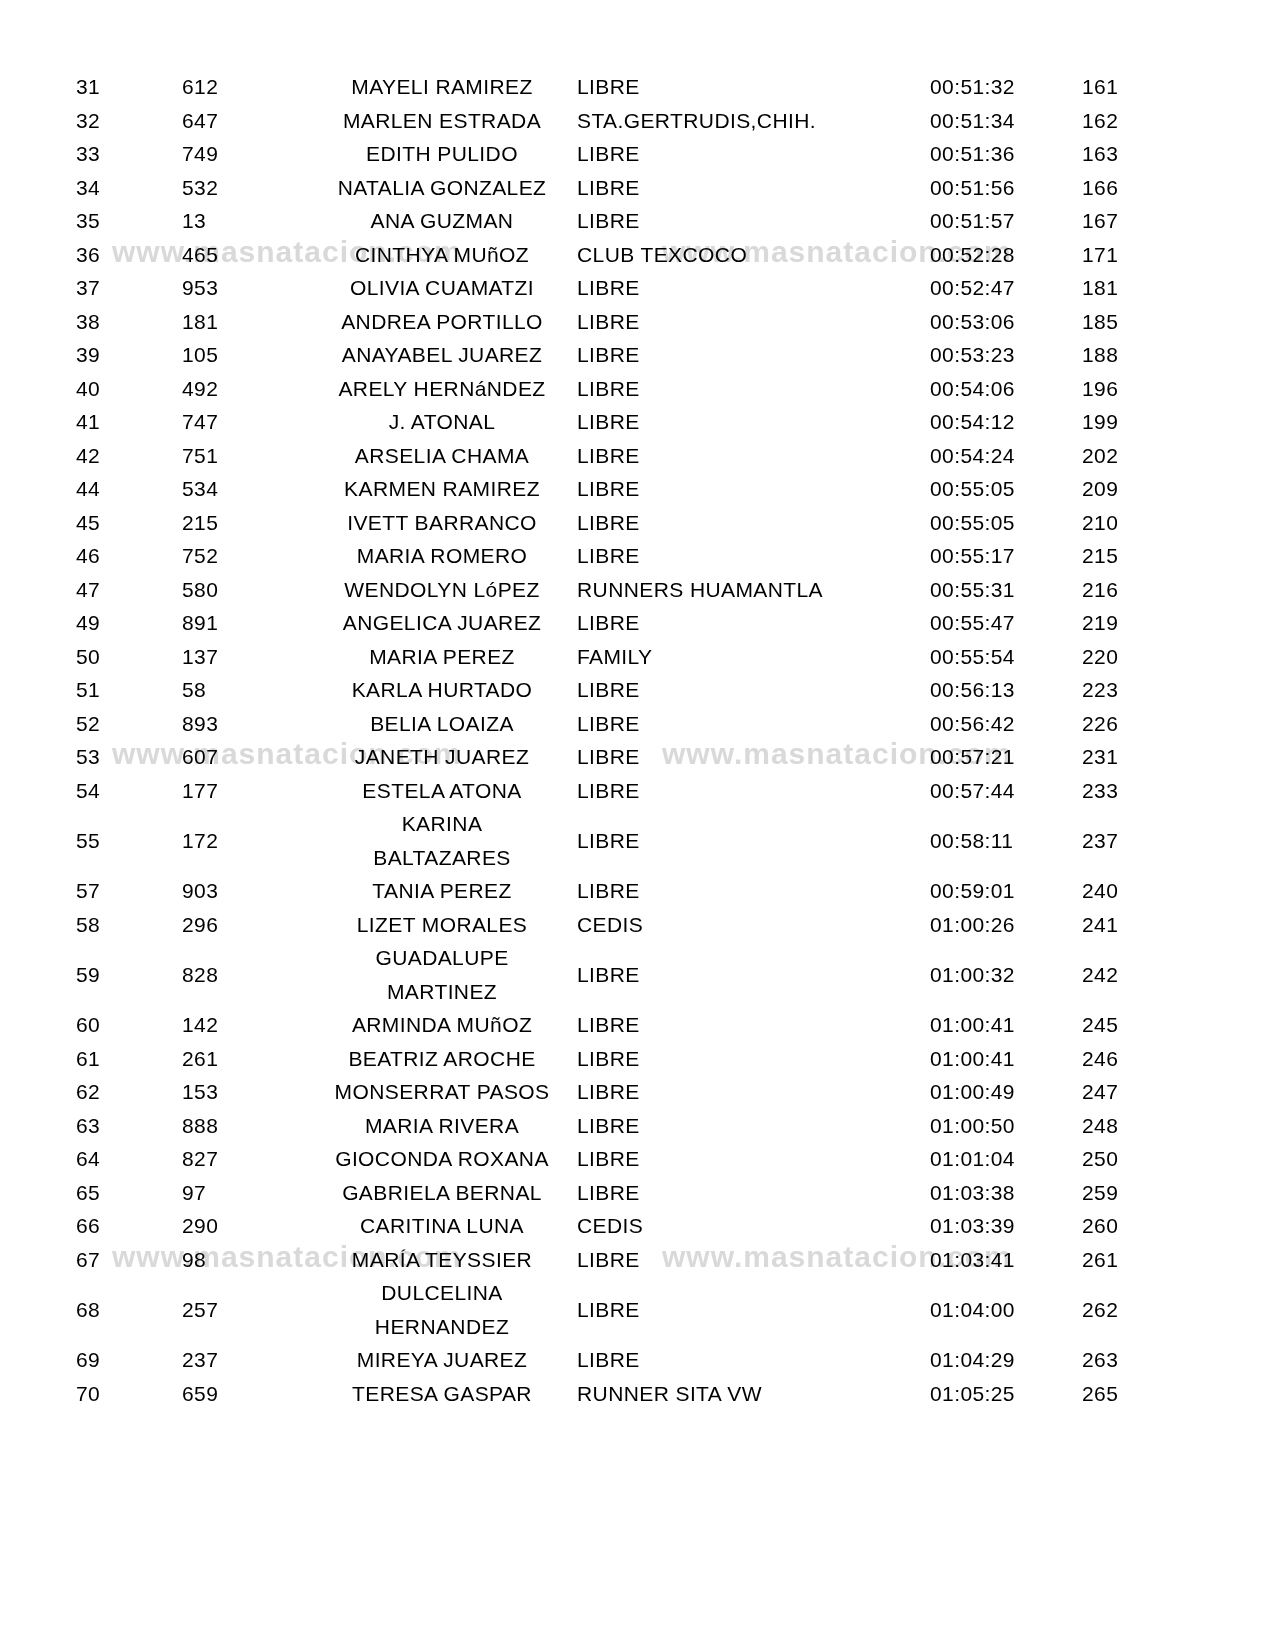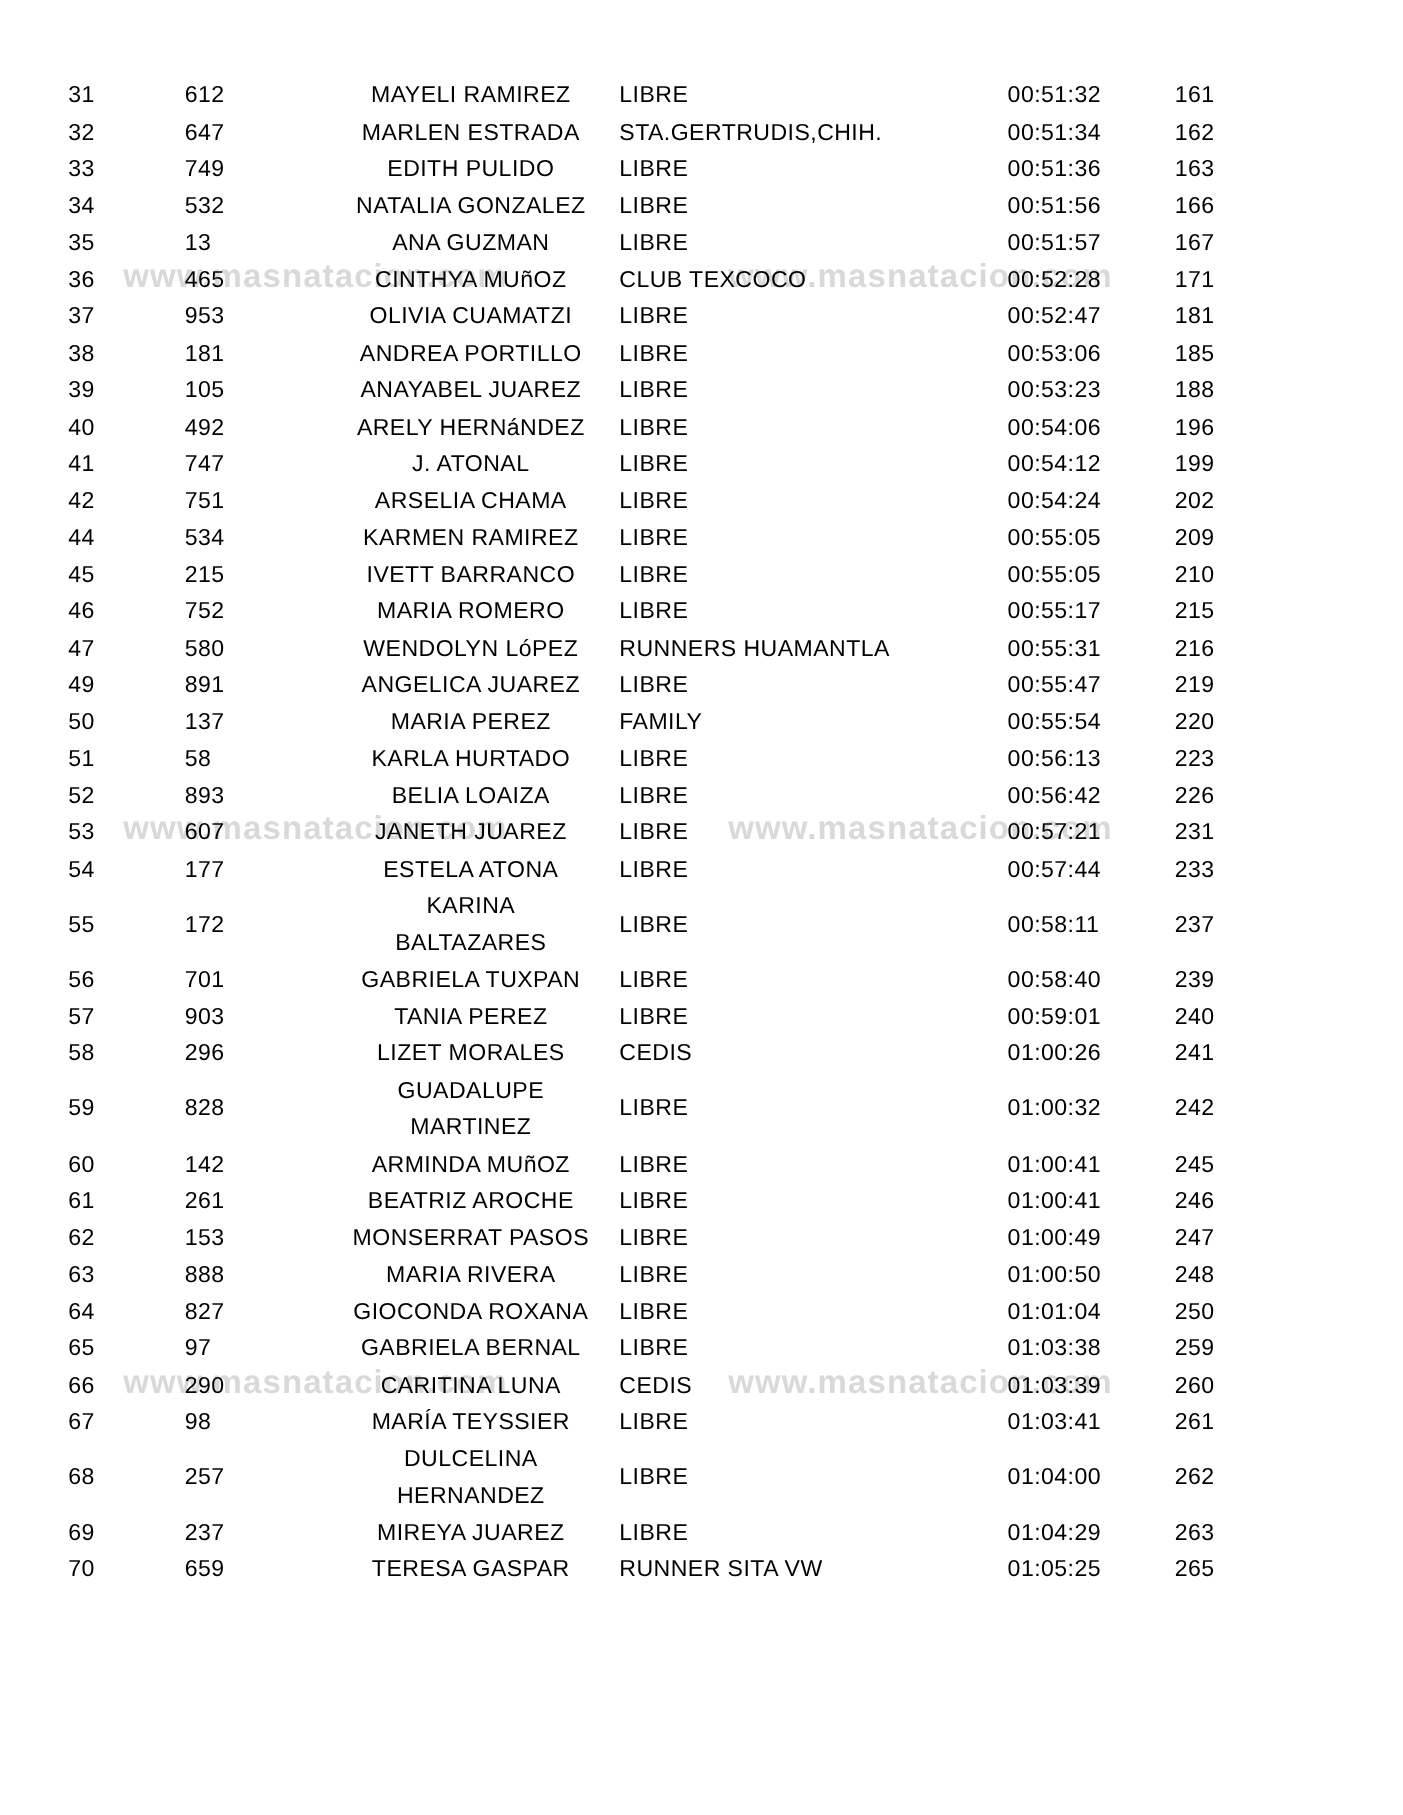--- a/index.html
+++ b/index.html
@@ -19,21 +19,21 @@
     font-weight: bold;
     color: #d9d9d9;
     letter-spacing: 1px;
     white-space: nowrap;
     transform: translateY(-50%);
     user-select: none;
   }
   
   table.results {
     position: absolute;
-    left: 62px;
+    left: 76px;
     top: 70px;
     z-index: 1;
     border-collapse: collapse;
     table-layout: fixed;
     width: 1086px;
   }
   table.results td {
     padding: 0;
     margin: 0;
     vertical-align: middle;
@@ -247,28 +247,20 @@
       <tr>
     <td>55</td>
     <td>172</td>
     <td class="name">KARINA
 BALTAZARES</td>
     <td>LIBRE</td>
     <td>00:58:11</td>
     <td>237</td>
   </tr>
       <tr>
-    <td>56</td>
-    <td>701</td>
-    <td class="name">GABRIELA TUXPAN</td>
-    <td>LIBRE</td>
-    <td>00:58:40</td>
-    <td>239</td>
-  </tr>
-      <tr>
     <td>57</td>
     <td>903</td>
     <td class="name">TANIA PEREZ</td>
     <td>LIBRE</td>
     <td>00:59:01</td>
     <td>240</td>
   </tr>
       <tr>
     <td>58</td>
     <td>296</td>

